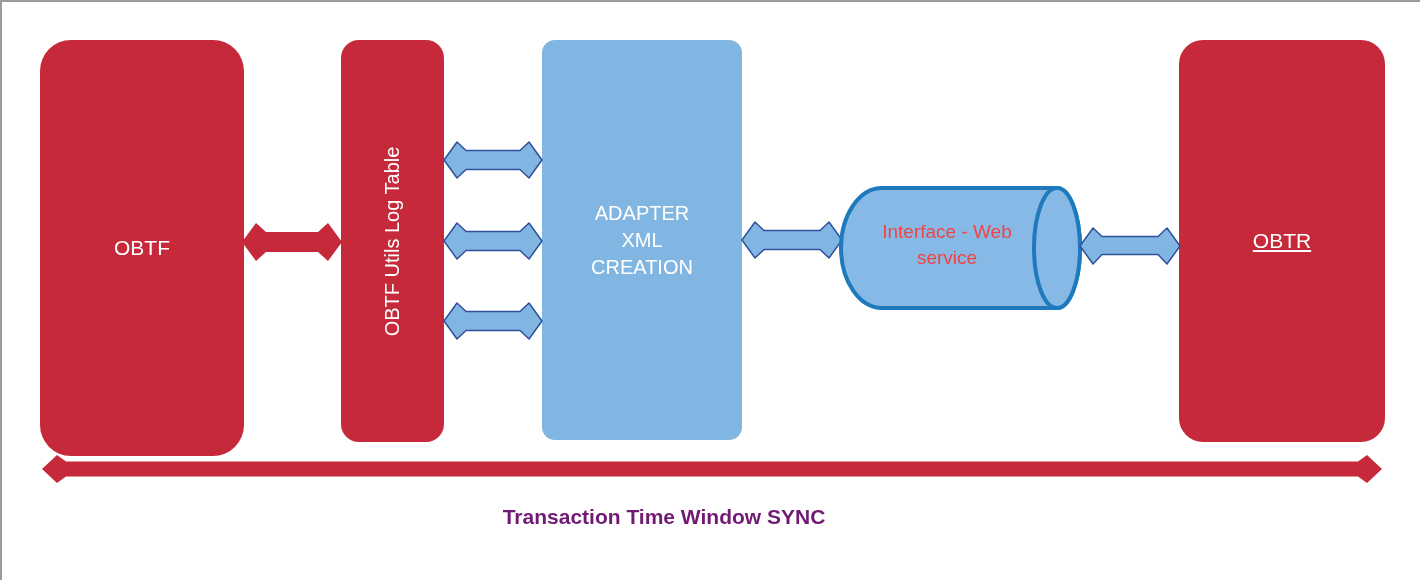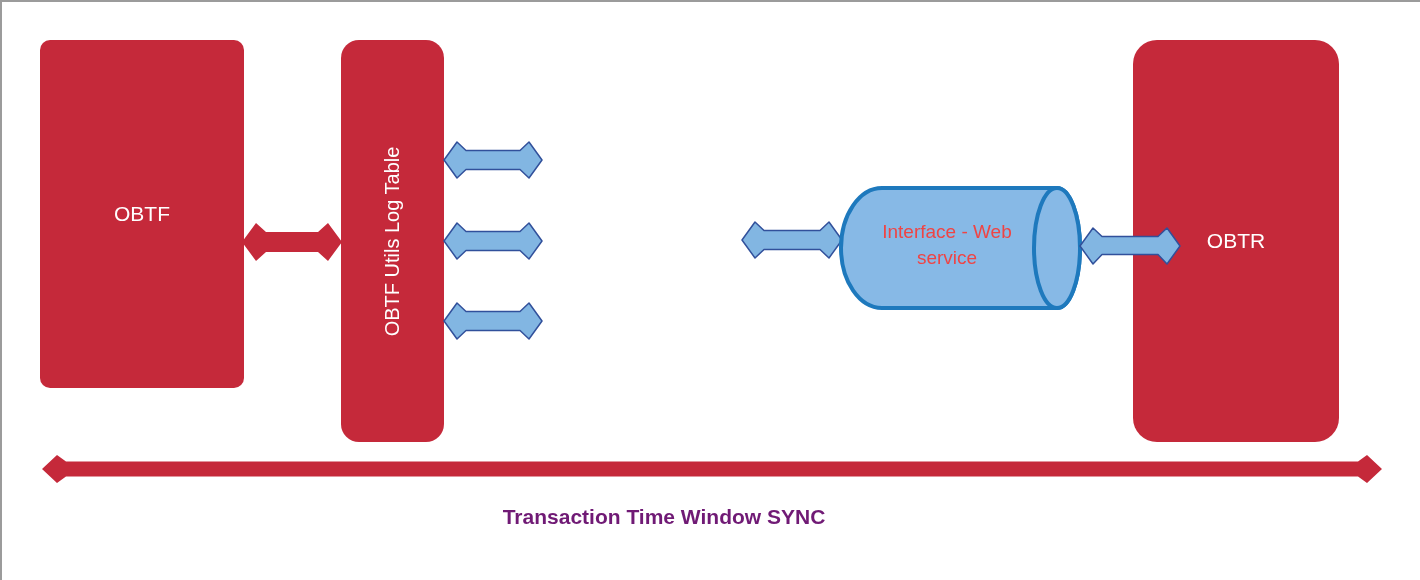--- a/index.html
+++ b/index.html
@@ -22,24 +22,24 @@
     position: absolute;
     display: flex;
     align-items: center;
     justify-content: center;
     color: #ffffff;
     text-align: center;
   }
   .red-node { background: #c5293a; }
   .blue-node { background: #82b6e2; }
 
-  .obtf   { left: 38px;  top: 38px; width: 204px; height: 348px; border-radius: 10px; font-size: 21px; }
+  .obtf   { left: 38px;  top: 38px; width: 204px; height: 416px; border-radius: 31px; font-size: 21px; }
   .logtbl { left: 339px; top: 38px; width: 103px; height: 402px; border-radius: 18px; font-size: 20px; }
   .adapter{ left: 540px; top: 38px; width: 200px; height: 400px; border-radius: 13px; font-size: 20px; line-height: 27px; flex-direction: column; }
-  .obtr   { left: 1131px; top: 38px; width: 206px; height: 402px; border-radius: 24px; font-size: 21px; }
+  .obtr   { left: 1177px; top: 38px; width: 206px; height: 402px; border-radius: 24px; font-size: 21px; text-decoration: underline; }
 
   .vertical-label {
     transform: rotate(-90deg);
     white-space: nowrap;
   }
 
   .overlay {
     position: absolute;
     left: 0; top: 0;
     width: 1420px; height: 580px;
@@ -77,20 +77,25 @@
 <div class="canvas">
 
   <div class="node red-node obtf">
     <span>OBTF</span>
   </div>
 
   <div class="node red-node logtbl">
     <span class="vertical-label">OBTF Utils Log Table</span>
   </div>
 
+  <div class="node blue-node adapter">
+    <span>ADAPTER</span>
+    <span>XML</span>
+    <span>CREATION</span>
+  </div>
 
   <div class="node red-node obtr">
     <span>OBTR</span>
   </div>
 
   <svg class="overlay" viewBox="0 0 1420 580">
 
     <polygon class="arrow-red" points="240,240 254,221 264,230 316,230 326,221 340,240 326,259 316,250 264,250 254,259"></polygon>
 
     <polygon id="blue-arrow-98" class="arrow-blue" points="442,158 455,140 464,148.5 518,148.5 527,140 540,158 527,176 518,167.5 464,167.5 455,176"></polygon>

